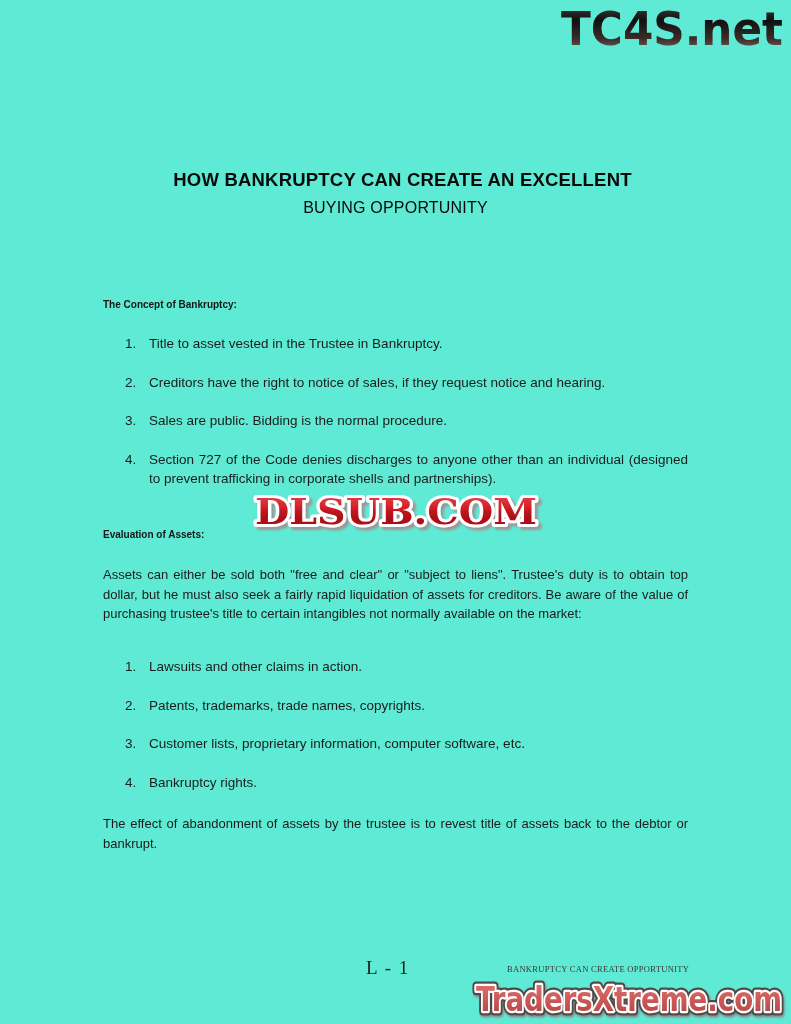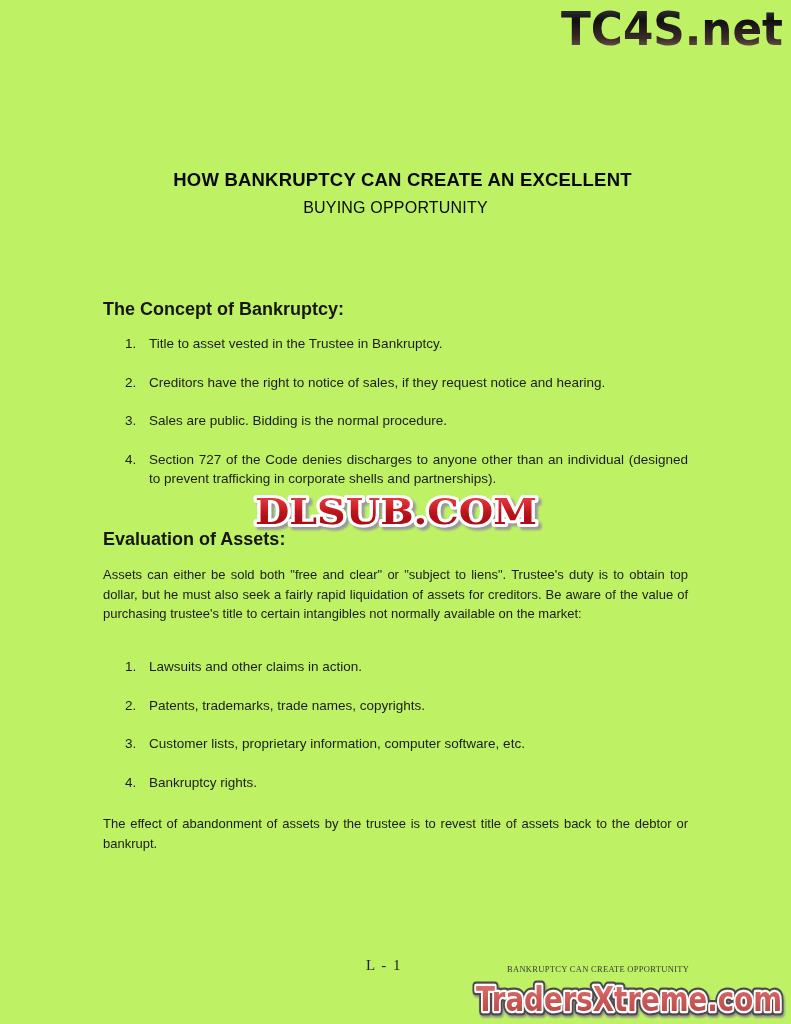--- a/index.html
+++ b/index.html
@@ -3,37 +3,37 @@
 <meta charset="utf-8">
 <style>
   * { margin: 0; padding: 0; box-sizing: border-box; }
   html, body { background: #ffffff; }
   body { font-family: "Liberation Sans", sans-serif; }
 
   .page {
     position: relative;
     width: 791px;
     height: 1024px;
-    background: #bef264;
+    background: #5eead4;
     overflow: hidden;
     margin: 0 auto;
     color: #1c1c1c;
   }
 
   
   .tc4s-logo { position: absolute; top: 0px; right: 2px; }
 
   
   .doc-title { position: absolute; top: 168px; left: 0; width: 100%; text-align: center; color: #0a0a0a; }
   .doc-title .t1 { font-size: 18.5px; font-weight: bold; letter-spacing: 0.2px; line-height: 24px; margin-left: 14px; }
   .doc-title .t2 { font-size: 16px; font-weight: normal; letter-spacing: 0.2px; line-height: 20px; margin-top: 6px; }
 
   .sec-heading {
     position: absolute; left: 103px;
-    font-size: 18px; font-weight: bold; color: #161616;
+    font-size: 10px; font-weight: bold; color: #161616;
   }
   .h-concept { top: 299px; }
   .h-eval    { top: 529px; }
 
   .body-text {
     position: absolute; left: 103px; width: 585px;
     font-size: 13px; line-height: 19.5px; color: #1c1c1c;
     text-align: justify;
   }
   .p-intro { top: 565px; }
@@ -45,21 +45,21 @@
   .list-item { display: flex; margin-bottom: 19px; font-size: 13.5px; line-height: 19.5px; }
   .list-item .marker { width: 24px; margin-left: 22px; flex: none; }
   .list-item .li-text { flex: 1; text-align: justify; }
 
   
   .dlsub-logo { position: absolute; top: 486px; left: 245px; z-index: 5; }
 
   
   .footer-pageno {
     position: absolute; left: 366px; top: 957px;
-    font-family: "Liberation Serif", serif; font-size: 15px; letter-spacing: 1.5px; color: #222;
+    font-family: "Liberation Serif", serif; font-size: 19px; letter-spacing: 1.5px; color: #222;
   }
   .footer-running {
     position: absolute; left: 507px; top: 964px;
     font-family: "Liberation Serif", serif; font-size: 8.5px; letter-spacing: 0.3px; color: #3a3a3a;
   }
 
   
   .tx-logo { position: absolute; left: 468px; top: 975px; z-index: 5; }
 </style>
 </head>

